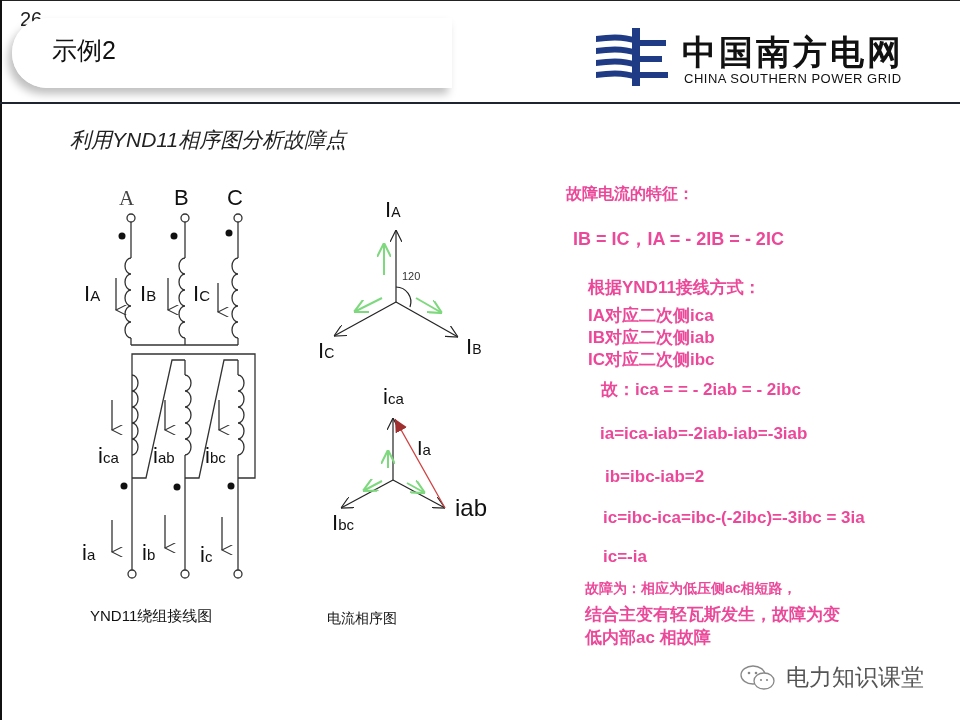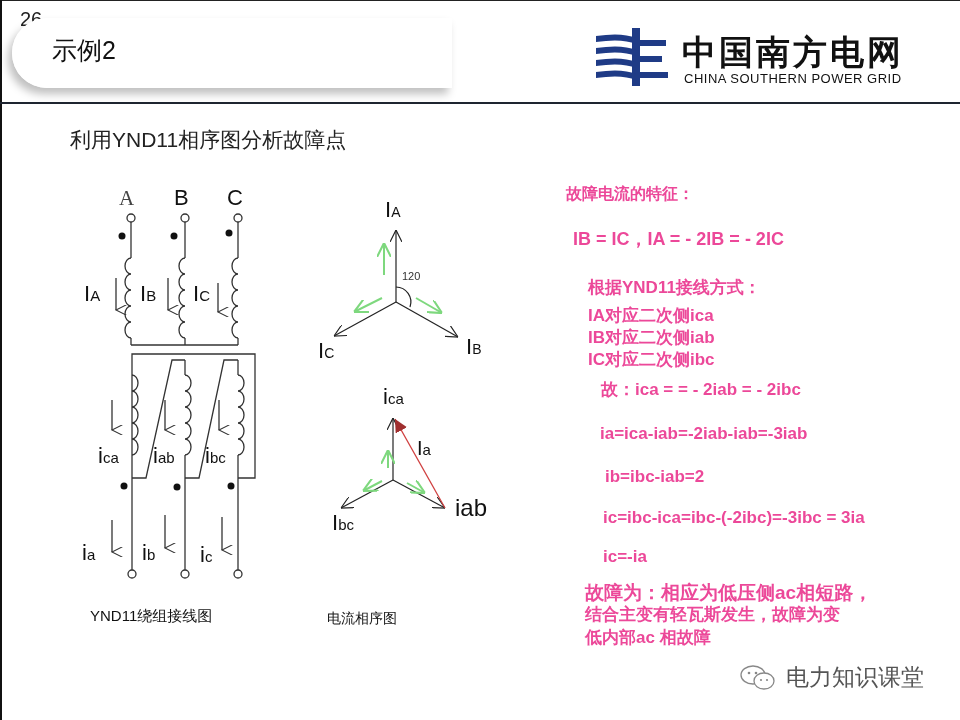--- a/index.html
+++ b/index.html
@@ -10,21 +10,21 @@
   .header-rule { position:absolute; left:0; top:102px; width:960px; height:2px; background:#1e2530; }
   .page-num { position:absolute; left:20px; top:8px; font-size:20px; color:#222; }
   .title-tab { position:absolute; left:12px; top:18px; width:440px; height:70px;
                border-radius:36px 0 0 36px;
                background:linear-gradient(90deg,#fff 0%,#fff 70%,rgba(255,255,255,0) 100%);
                box-shadow:-4px 6px 8px rgba(0,0,0,0.25); }
   .title-text { position:absolute; left:52px; top:34px; font-size:25px; color:#111; }
   .logo { position:absolute; left:592px; top:28px; width:330px; height:60px; }
   .logo-cn { position:absolute; left:90px; top:2px; font-size:34px; font-weight:bold; color:#111; letter-spacing:3px; font-family:Liberation Sans, sans-serif; }
   .logo-en { position:absolute; left:92px; top:43px; font-size:13px; font-weight:normal; color:#111; letter-spacing:0.5px; }
-  .subtitle { position:absolute; left:70px; top:126px; font-size:21px; color:#222; }
+  .subtitle { position:absolute; left:70px; top:126px; font-size:21px; color:#222;font-style:italic; }
   .diagram { position:absolute; left:0; top:0; }
   .cap { position:absolute; font-size:14px; color:#111; }
   .red { position:absolute; color:#ec4899; font-weight:bold; font-size:17px; white-space:nowrap; }
   .wm { position:absolute; left:738px; top:662px; font-size:23px; color:#555; display:flex; align-items:center; gap:8px; }
 </style>
 </head>
 <body>
 
 <div class="frame-top"></div>
 <div class="frame-left"></div>
@@ -191,21 +191,21 @@
 <div class="red" style="left:573px;top:227px;font-size:18px">IB = IC，IA =  - 2IB =  - 2IC</div>
 <div class="red" style="left:588px;top:276px;font-size:17px">根据YND11接线方式：</div>
 <div class="red" style="left:588px;top:304px;font-size:17px">IA对应二次侧ica</div>
 <div class="red" style="left:588px;top:326px;font-size:17px">IB对应二次侧iab</div>
 <div class="red" style="left:588px;top:348px;font-size:17px">IC对应二次侧ibc</div>
 <div class="red" style="left:601px;top:378px;font-size:17px">故：ica = =  - 2iab =  - 2ibc</div>
 <div class="red" style="left:600px;top:424px;font-size:17px">ia=ica-iab=-2iab-iab=-3iab</div>
 <div class="red" style="left:605px;top:467px;font-size:17px">ib=ibc-iab=2</div>
 <div class="red" style="left:603px;top:508px;font-size:17px">ic=ibc-ica=ibc-(-2ibc)=-3ibc = 3ia</div>
 <div class="red" style="left:603px;top:547px;font-size:17px">ic=-ia</div>
-<div class="red" style="left:585px;top:580px;font-size:19px">故障为：相应为低压侧ac相短路，</div>
+<div class="red" style="left:585px;top:580px;font-size:14px">故障为：相应为低压侧ac相短路，</div>
 <div class="red" style="left:585px;top:603px;font-size:17px">结合主变有轻瓦斯发生，故障为变</div>
 <div class="red" style="left:585px;top:626px;font-size:17px">低内部ac 相故障</div>
 
 <div class="wm">
   <svg width="40" height="30" viewBox="0 0 40 30">
     <g fill="none" stroke="#888" stroke-width="1.3">
       <ellipse cx="15" cy="12" rx="12" ry="9"></ellipse>
       <ellipse cx="26" cy="18" rx="10" ry="8" fill="#fff"></ellipse>
     </g>
     <g fill="#888">

